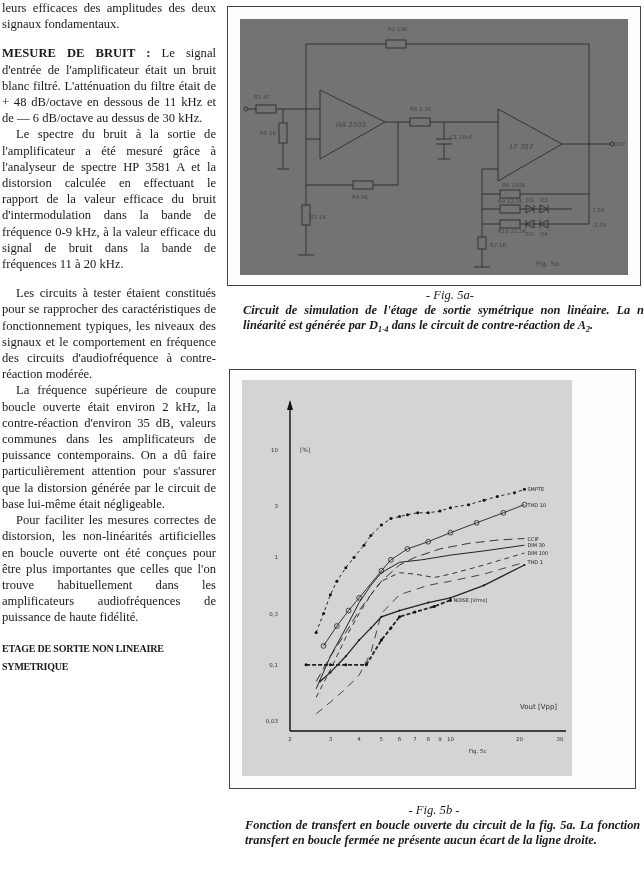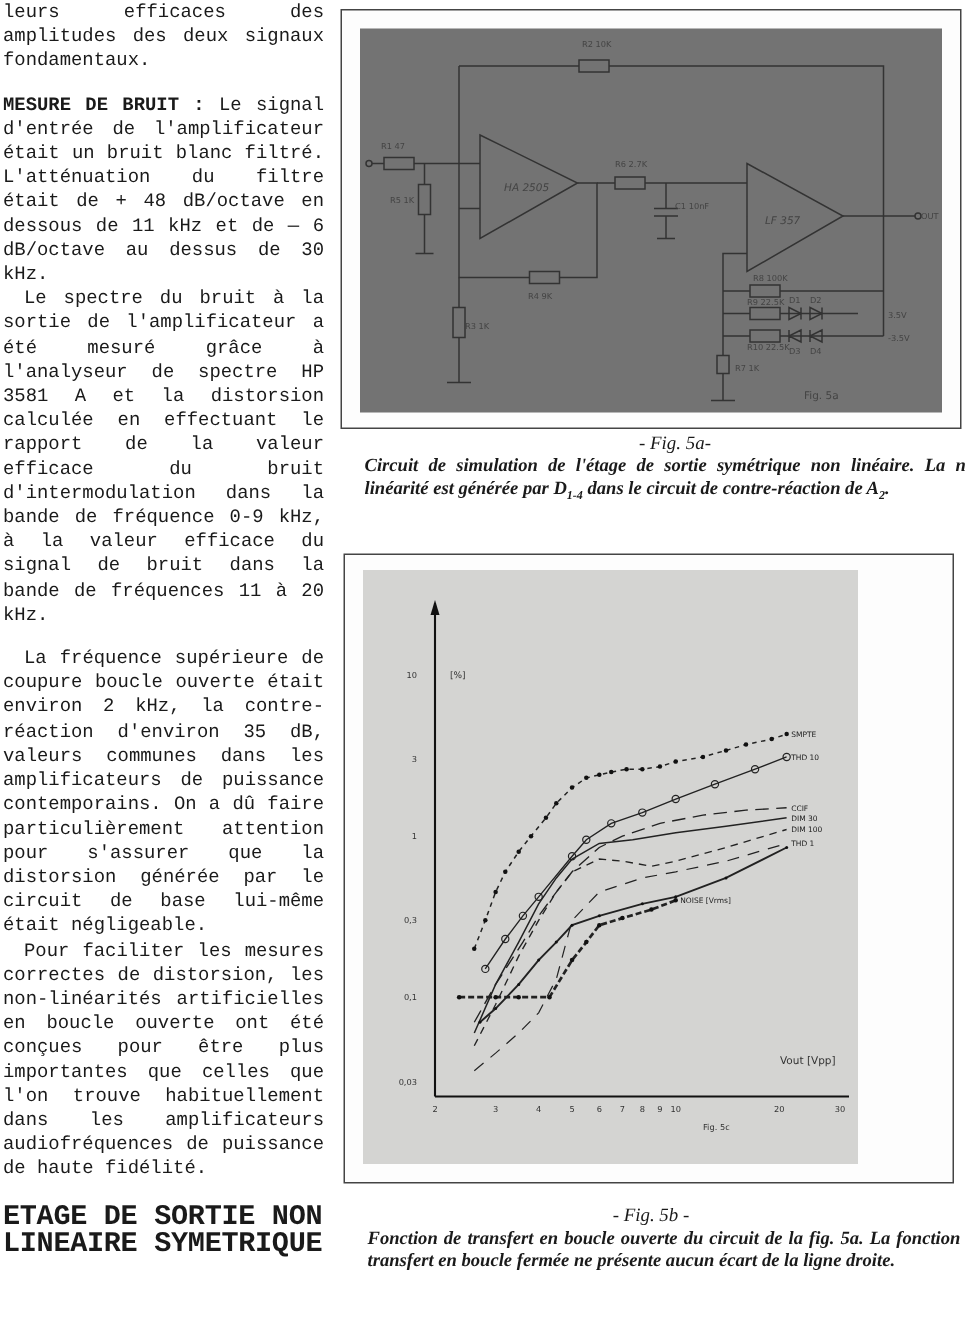--- a/index.html
+++ b/index.html
@@ -1,40 +1,41 @@
 <!DOCTYPE html>
 <html><head>
 <meta charset="utf-8">
 <style>
   html, body { margin: 0; padding: 0; background: #ffffff; }
   body { width: 644px; height: 878px; position: relative; overflow: hidden;
          font-family: "Liberation Serif", "DejaVu Serif", serif; color: #1a1a1a; }
-  .col-left { position: absolute; left: 2px; top: 0; width: 214px; font-family: Liberation Mono, monospace; }
+  .col-left { position: absolute; left: 2px; top: 0; width: 214px; }
   .para { font-size: 12.6px; line-height: 16.2px; text-align: justify; margin: 0; }
   .para.indent { text-indent: 14px; }
   .para .lead { font-weight: bold; }
   .gap { height: 13px; }
-  .section-heading { font-weight: bold; font-size: 19px; line-height: 18px; margin: 14px 0 0 0; letter-spacing: -0.2px; }
+  .section-heading { font-weight: bold; font-size: 10px; line-height: 18px; margin: 14px 0 0 0; letter-spacing: -0.2px; }
   .fig-a { position: absolute; left: 227px; top: 6px; width: 412px; height: 278px; border: 1.4px solid #444; background: #fdfdfd; }
   .fig-a .inner { position: absolute; left: 12px; top: 12px; right: 12px; bottom: 10px; background: #737373; }
   .fig-b { position: absolute; left: 229px; top: 369px; width: 405px; height: 418px; border: 1.4px solid #444; background: #fdfdfd; }
   .fig-b .inner { position: absolute; left: 12px; top: 10px; width: 330px; height: 396px; background: #d4d4d2; }
   .caption-title { position: absolute; text-align: center; font-style: italic; font-size: 12.6px; }
   .caption-body { position: absolute; font-style: italic; font-weight: bold; font-size: 12.4px; line-height: 15px; text-align: justify; margin-left: 16px; }
   svg text { font-family: "DejaVu Sans", sans-serif; }
 </style>
 </head>
 <body>
 
 <div class="col-left">
   <p class="para"><span>leurs efficaces des amplitudes des deux signaux fondamentaux.</span></p>
   <div class="gap"></div>
   <p class="para"><span class="lead">MESURE DE BRUIT :</span><span> Le signal d'entrée de l'amplificateur était un bruit blanc filtré. L'atténuation du filtre était de + 48 dB/octave en dessous de 11 kHz et de — 6 dB/octave au dessus de 30 kHz.</span></p>
   <p class="para indent"><span>Le spectre du bruit à la sortie de l'amplificateur a été mesuré grâce à l'analyseur de spectre HP 3581 A et la distorsion calculée en effectuant le rapport de la valeur efficace du bruit d'intermodulation dans la bande de fréquence 0-9 kHz, à la valeur efficace du signal de bruit dans la bande de fréquences 11 à 20 kHz.</span></p>
   <div class="gap"></div>
+  <p class="para indent"><span>Les circuits à tester étaient constitués pour se rapprocher des caractéristiques de fonctionnement typiques, les niveaux des signaux et le comportement en fréquence des circuits d'audiofréquence à contre-réaction modérée.</span></p>
   <p class="para indent"><span>La fréquence supérieure de coupure boucle ouverte était environ 2 kHz, la contre-réaction d'environ 35 dB, valeurs communes dans les amplificateurs de puissance contemporains. On a dû faire particulièrement attention pour s'assurer que la distorsion générée par le circuit de base lui-même était négligeable.</span></p>
   <p class="para indent"><span>Pour faciliter les mesures correctes de distorsion, les non-linéarités artificielles en boucle ouverte ont été conçues pour être plus importantes que celles que l'on trouve habituellement dans les amplificateurs audiofréquences de puissance de haute fidélité.</span></p>
   <h2 class="section-heading">ETAGE DE SORTIE NON LINEAIRE SYMETRIQUE</h2>
   <div class="gap" style="height:20px"></div>
 </div>
 
 <div class="fig-a">
   <div class="inner">
     <svg width="388" height="256" viewBox="0 0 388 256">
       <g stroke="#333" stroke-width="1" fill="none">

